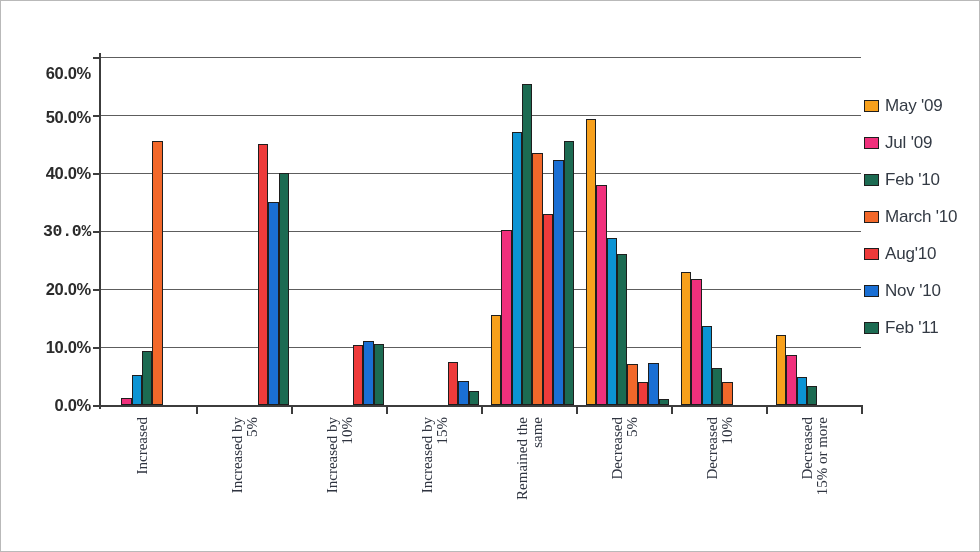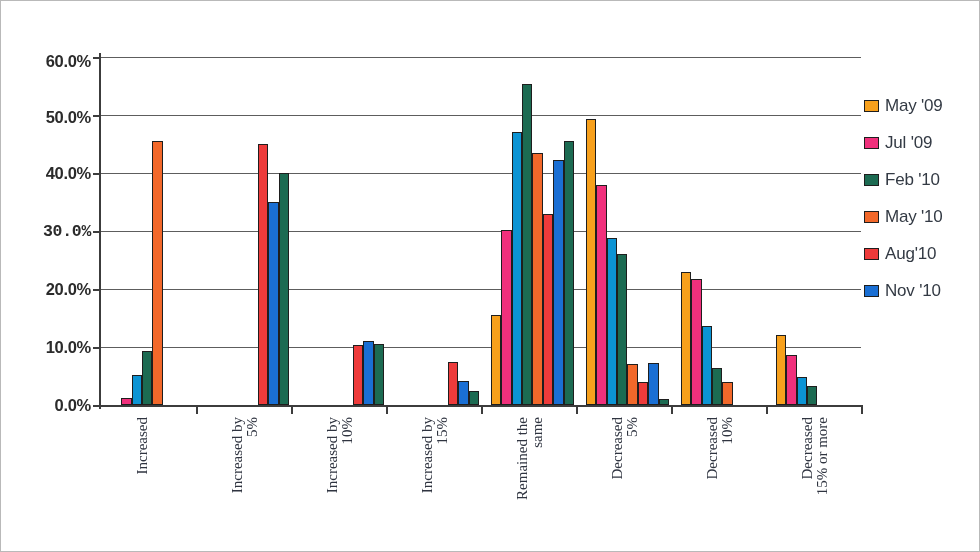--- a/index.html
+++ b/index.html
@@ -148,21 +148,21 @@
     white-space: nowrap;
     letter-spacing: -0.2px;
   }
 </style>
 </head>
 <body>
 
 <div id="chart-frame">
 
   <div id="y-axis-labels">
-      <div class="y-tick-label" style="top: 4px;">60.0%</div>
+      <div class="y-tick-label" style="top: 16px;">60.0%</div>
       <div class="y-tick-label" style="top: 60px;">50.0%</div>
       <div class="y-tick-label" style="top: 116px;">40.0%</div>
       <div class="y-tick-label" style="top: 174px; font-family: Liberation Mono, monospace;">30.0%</div>
       <div class="y-tick-label" style="top: 232px;">20.0%</div>
       <div class="y-tick-label" style="top: 290px;">10.0%</div>
       <div class="y-tick-label" style="top: 348px;">0.0%</div>
     </div>
   <div id="y-tick-marks">
       <div class="y-tick-mark" style="top: 56px;"></div>
       <div class="y-tick-mark" style="top: 114px;"></div>
@@ -297,25 +297,29 @@
       <div class="legend-item">
         <span class="legend-swatch" style="background: rgb(240, 48, 124);"></span>
         <span class="legend-label">Jul '09</span>
       </div>
       <div class="legend-item">
         <span class="legend-swatch" style="background: rgb(28, 107, 82);"></span>
         <span class="legend-label">Feb '10</span>
       </div>
       <div class="legend-item">
         <span class="legend-swatch" style="background: rgb(242, 104, 42);"></span>
-        <span class="legend-label">May '10</span>
+        <span class="legend-label">March '10</span>
       </div>
       <div class="legend-item">
         <span class="legend-swatch" style="background: rgb(238, 59, 59);"></span>
         <span class="legend-label">Aug'10</span>
       </div>
       <div class="legend-item">
         <span class="legend-swatch" style="background: rgb(26, 111, 212);"></span>
         <span class="legend-label">Nov '10</span>
       </div>
+      <div class="legend-item">
+        <span class="legend-swatch" style="background: rgb(28, 107, 82);"></span>
+        <span class="legend-label">Feb '11</span>
+      </div>
     </div>
 
 </div>
 
 </body></html>

